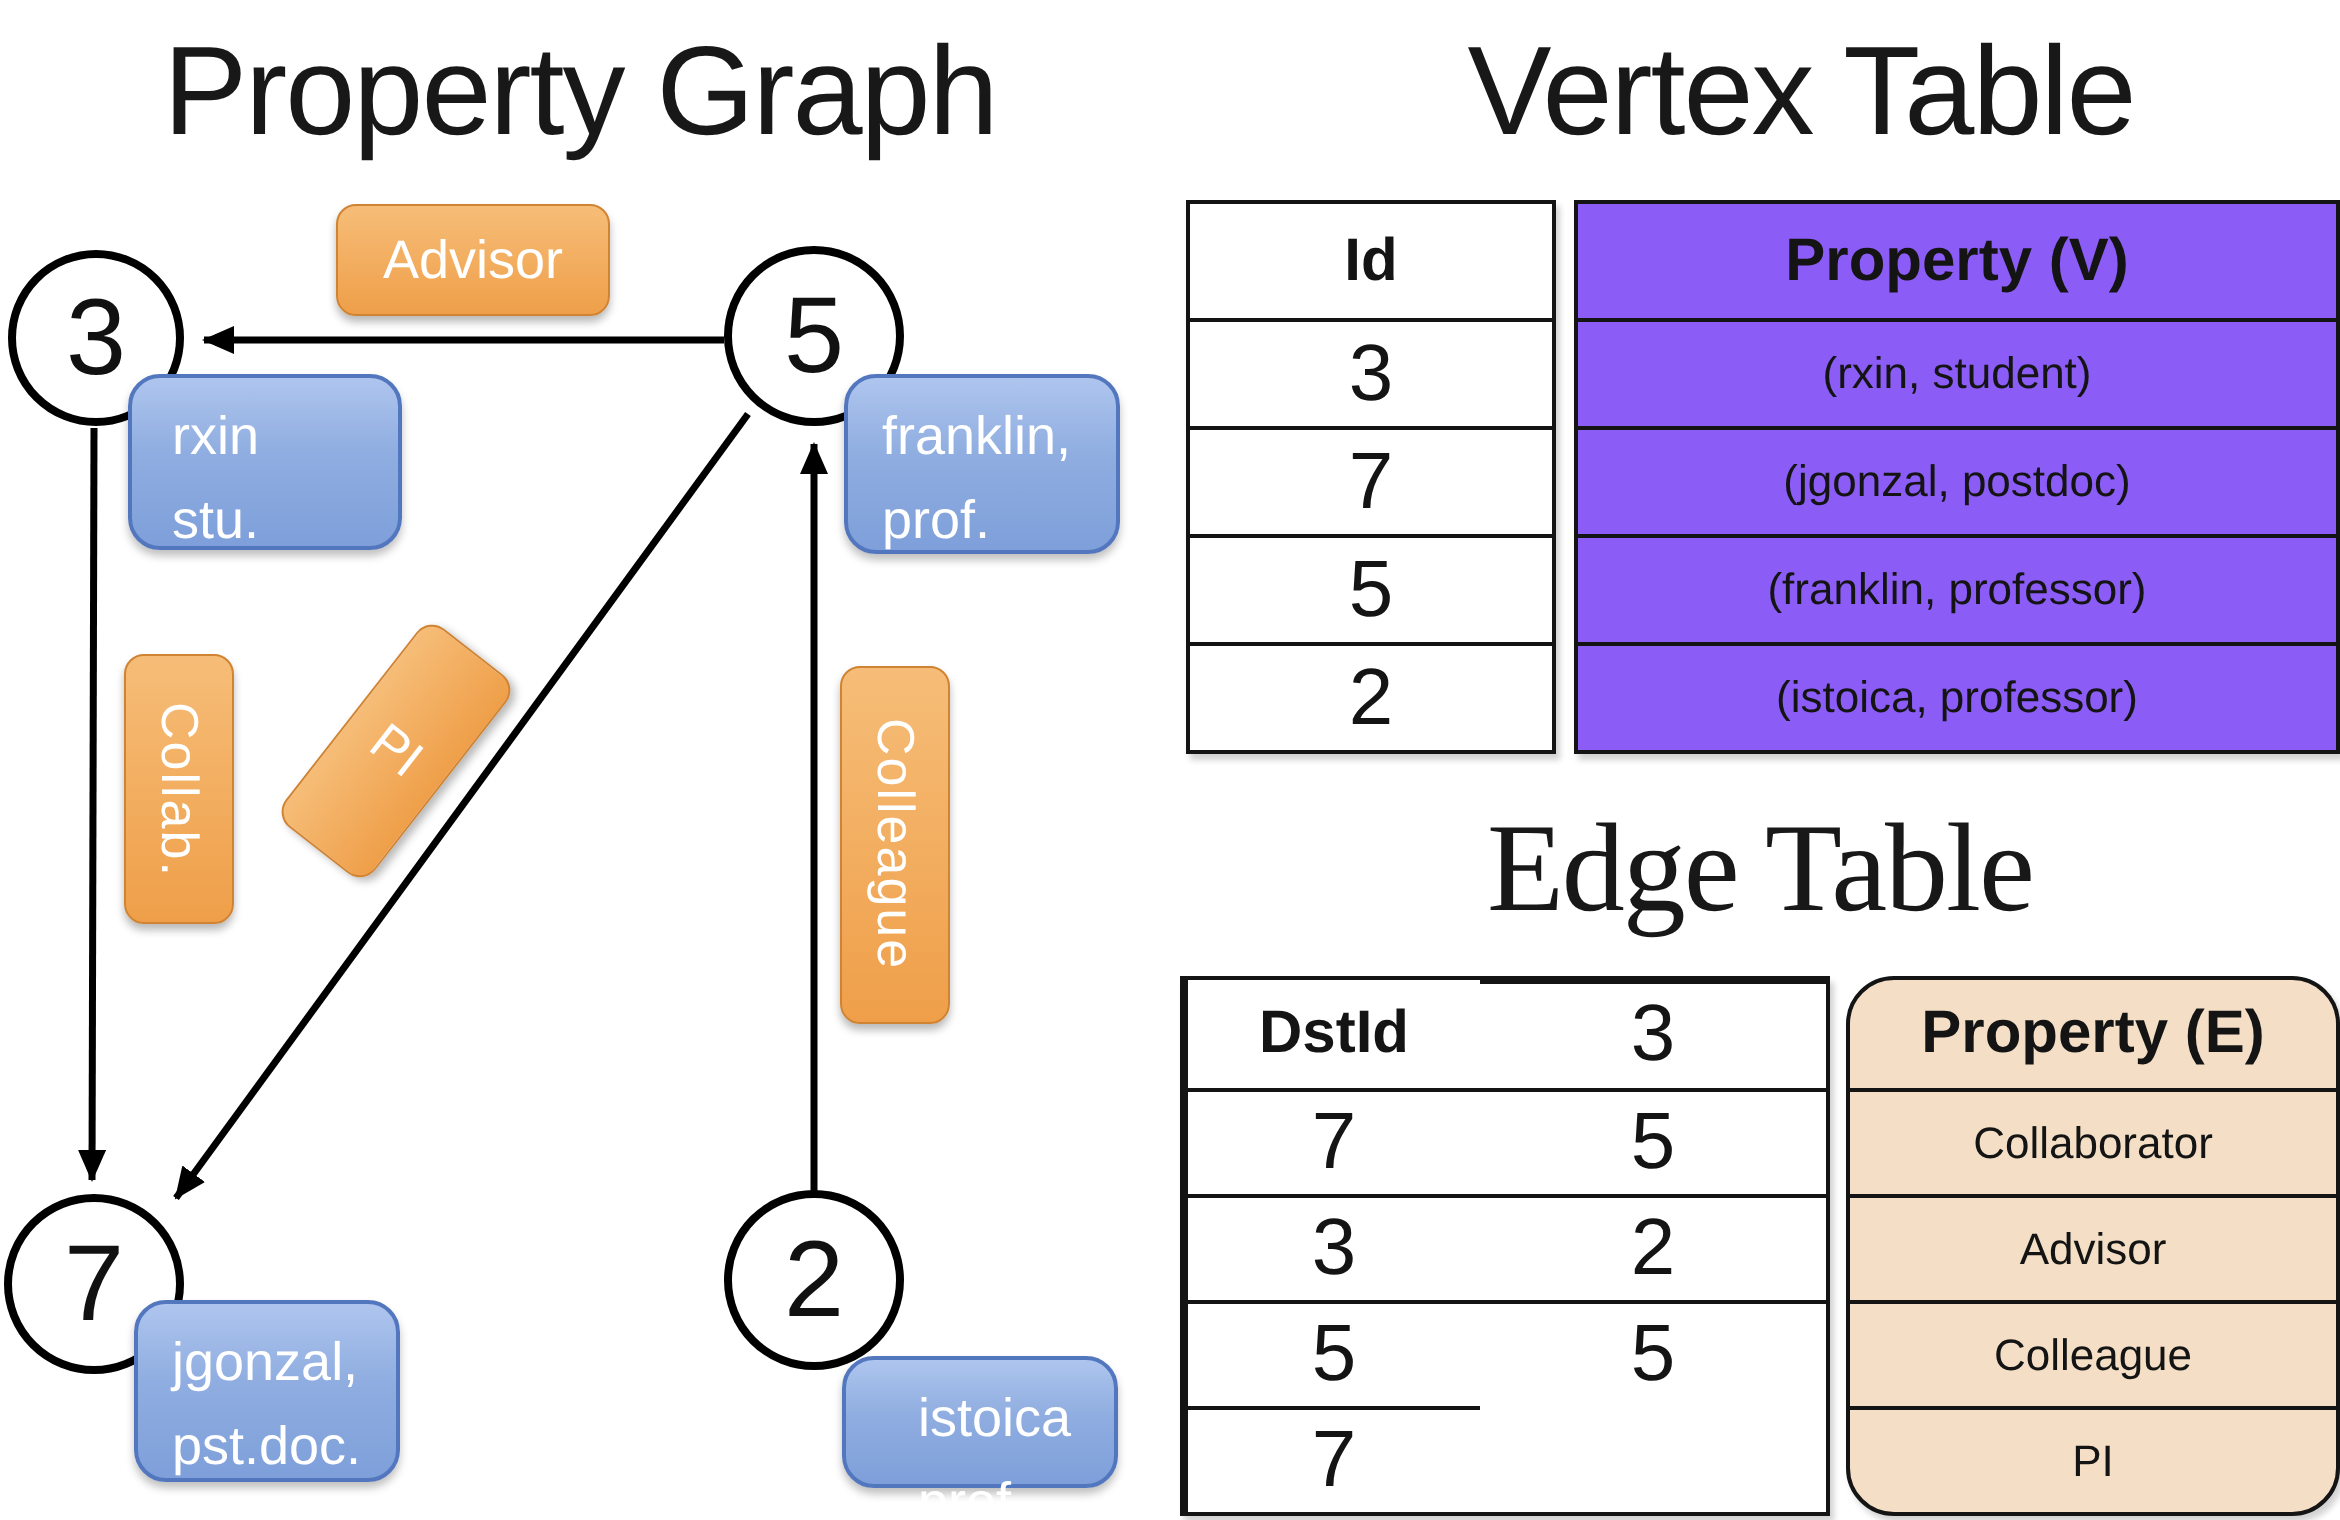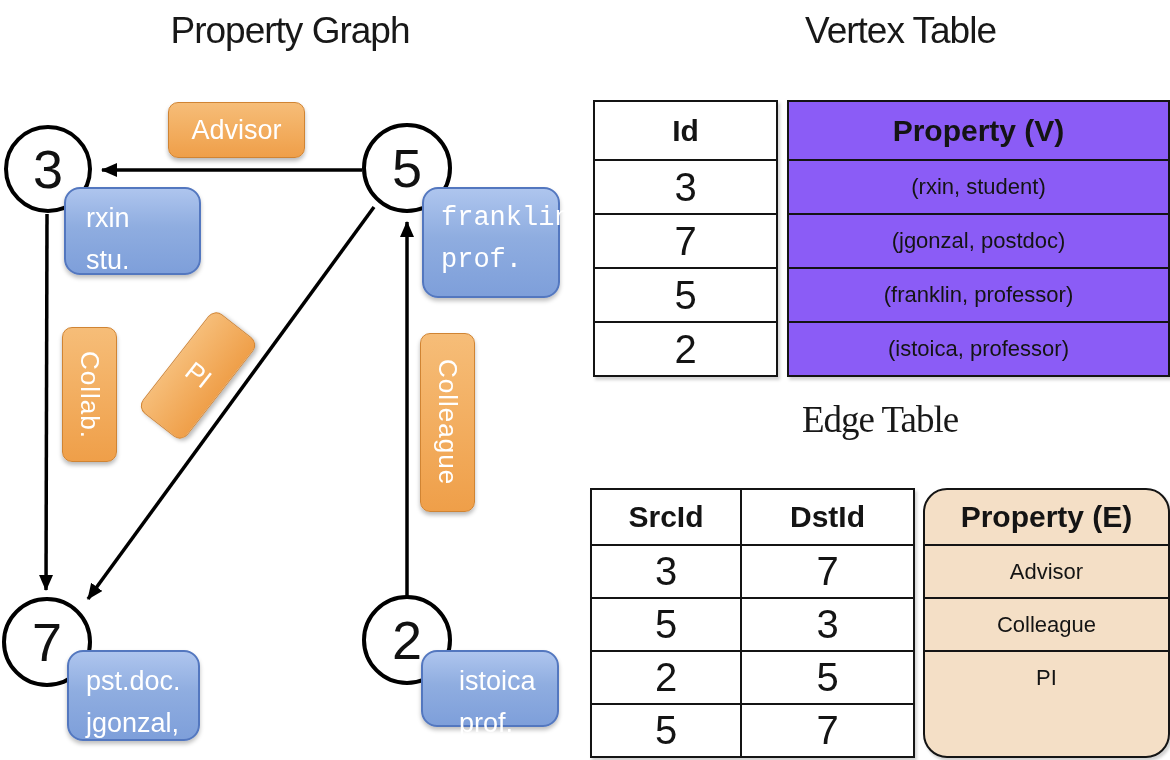--- a/index.html
+++ b/index.html
@@ -2,21 +2,21 @@
 <html><head>
 <meta charset="utf-8">
 <style>
   html,body{margin:0;padding:0;background:#fff;}
   .stage{
     position:relative;width:1170px;height:760px;overflow:hidden;
     background:#fff;font-family:"Liberation Sans",sans-serif;color:#181818;
   }
   
   .big-title{
-    position:absolute;margin:0;font-size:37px;font-weight:400;
+    position:absolute;margin:0;font-size:63px;font-weight:400;
     letter-spacing:-1px;text-align:center;color:#181818;
   }
   
   .graph-svg{position:absolute;left:0;top:0;}
   .node{
     position:absolute;background:#fff;border:4px solid #000;border-radius:50%;
     display:flex;align-items:center;justify-content:center;
     font-size:54px;font-weight:400;color:#111;box-sizing:border-box;
   }
   .vprop{
@@ -84,29 +84,29 @@
 
   <div class="node" style="left:4px;top:125px;width:88px;height:88px;">3</div>
   <div class="node" style="left:362px;top:123px;width:90px;height:90px;">5</div>
   <div class="node" style="left:2px;top:597px;width:90px;height:90px;">7</div>
   <div class="node" style="left:362px;top:595px;width:90px;height:90px;">2</div>
 
   <div class="vprop" style="left:64px;top:187px;width:137px;height:88px;padding-left:20px;">
     <div>rxin</div>
     <div>stu.</div>
   </div>
-  <div class="vprop" style="left:422px;top:187px;width:138px;height:111px;font-family:Liberation Mono, monospace;">
+  <div class="vprop" style="left:422px;top:187px;width:138px;height:90px;">
     <div>franklin,</div>
     <div>prof.</div>
   </div>
   <div class="vprop" style="left:67px;top:650px;width:133px;height:91px;">
+    <div>jgonzal,</div>
     <div>pst.doc.</div>
-    <div>jgonzal,</div>
   </div>
-  <div class="vprop" style="left:421px;top:650px;width:138px;height:77px;padding-left:36px;">
+  <div class="vprop" style="left:421px;top:678px;width:138px;height:66px;padding-left:36px;">
     <div>istoica</div>
     <div>prof.</div>
   </div>
 
   <div class="eprop" style="left:168px;top:102px;width:137px;height:56px;">Advisor</div>
   <div class="eprop" style="left:62px;top:327px;width:55px;height:135px;">
     <span class="vtext">Collab.</span>
   </div>
   <div class="eprop eprop-pi" style="left:135px;top:347px;width:126px;height:57px;">
     <span class="rot90">PI</span>
@@ -131,32 +131,32 @@
       <div class="cell">(jgonzal, postdoc)</div>
       <div class="cell">(franklin, professor)</div>
       <div class="cell">(istoica, professor)</div>
     </div>
   </div>
 
   <h1 class="big-title" style="left:590px;top:398px;width:580px;font-family:Liberation Serif, serif;">Edge Table</h1>
 
   <div class="tbl" style="left:590px;top:488px;gap:8px;">
     <div class="col idgrid e-idgrid">
-      <div class="cell head r0 c1">SrcId</div>
       <div class="cell head r0 c2">DstId</div>
       <div class="cell num c1">3</div>
       <div class="cell num c2">7</div>
       <div class="cell num c1">5</div>
       <div class="cell num c2">3</div>
       <div class="cell num c1">2</div>
       <div class="cell num c2">5</div>
       <div class="cell num c1">5</div>
       <div class="cell num c2">7</div>
     </div>
     <div class="col e-propcol peach-fill">
       <div class="cell head">Property (E)</div>
+      <div class="cell">Collaborator</div>
       <div class="cell">Advisor</div>
       <div class="cell">Colleague</div>
       <div class="cell">PI</div>
     </div>
   </div>
 
 </div>
 
 </body></html>

